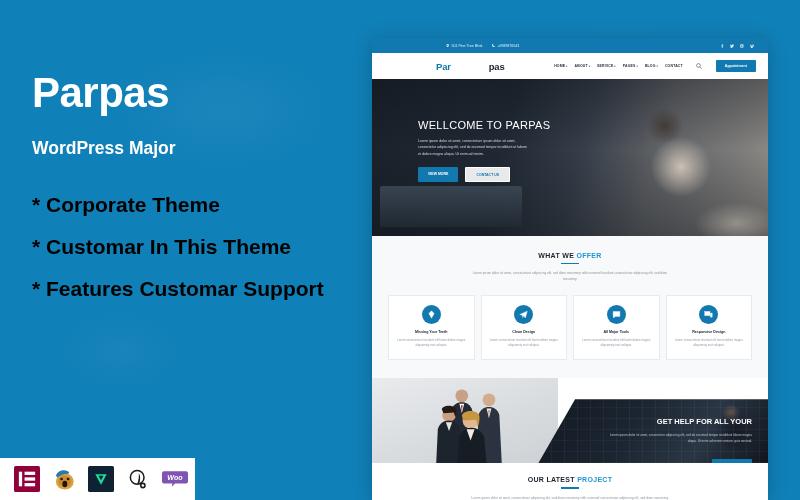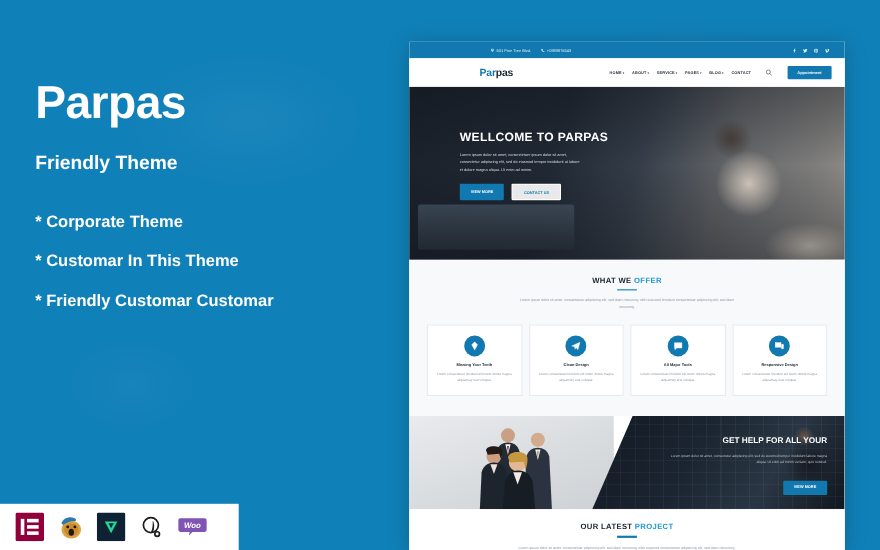--- a/index.html
+++ b/index.html
@@ -39,33 +39,33 @@
   .subtitle {
     color: #fff;
     font-size: 17.5px;
     font-weight: bold;
     line-height: 1.38;
     margin-bottom: 34px;
     max-width: 250px;
   }
   .features { list-style: none; }
   .features li {
-    color: #ffffff;
-    font-size: 15px;
+    color: #000000;
+    font-size: 21px;
     font-weight: bold;
     line-height: 1;
     margin-bottom: 21px;
     white-space: nowrap;
   }
 
   
   .plugin-strip {
     position: absolute;
     left: 0; bottom: 0;
-    width: 217px; height: 42px;
+    width: 195px; height: 42px;
     background: #ffffff;
     display: flex;
     align-items: center;
     gap: 11px;
     padding-left: 14px;
     z-index: 5;
   }
   .plug { width: 26px; height: 26px; display: block; flex: 0 0 auto; }
 
   
@@ -93,21 +93,21 @@
   .tb-right svg { width: 4px; height: 4px; fill: #dff0fa; }
 
   
   .nav {
     height: 26px; background: #fff;
     display: flex; align-items: center;
     padding: 0 12px;
   }
   .logo { font-size: 9.5px; font-weight: bold; margin-left: 52px; letter-spacing: -.2px; }
   .logo .l1 { color: #1179b0; }
-  .logo .l2 { color: #18212e; }
+  .logo .l2 { color: #18212e; margin-left: 38px; }
   .menu { margin-left: auto; display: flex; align-items: center; gap: 7px; }
   .menu span {
     font-size: 3.5px; color: #2a323c; font-weight: bold;
     letter-spacing: .15px; white-space: nowrap;
   }
   .menu span.car::after { content: " \25BE"; font-size: 2.6px; }
   .nav-search { margin-left: 6px; width: 6px; height: 6px; }
   .nav-search circle, .nav-search line { stroke: #2a323c; fill: none; stroke-width: 1.4; }
   .appt-btn {
     margin-left: 7px;
@@ -132,21 +132,21 @@
       linear-gradient(180deg, rgba(12,16,22,.42), rgba(12,16,22,.12) 45%, rgba(12,16,22,.48));
   }
   .hero::after {
     content:''; position:absolute; left:2%; bottom:6%;
     width: 36%; height: 26%;
     background: linear-gradient(180deg,#3d4a57,#222a33);
     border-radius: 2px; opacity:.85;
   }
   .hero-in { position: relative; z-index: 2; padding: 40px 0 0 46px; }
   .hero h1 {
-    color: #fff; font-size: 11px; font-weight: bold;
+    color: #fff; font-size: 11px; font-weight: normal;
     letter-spacing: .3px; margin-bottom: 7px;
   }
   .hero p {
     color: #d6dbe0; font-size: 3.5px; line-height: 1.85;
     max-width: 112px; margin-bottom: 10px;
   }
   .hero-btns { display: flex; gap: 7px; }
   .btn-fill {
     background: #1179b0; color: #fff;
     font-size: 3.5px; font-weight: bold;
@@ -187,20 +187,21 @@
     width: 47%;
     background: linear-gradient(160deg,#e9ebed 0%,#d9dcdf 55%,#cdd1d5 100%);
     position: relative;
   }
   .team { position: absolute; left: 16%; bottom: 0; width: 78%; height: 94%; }
   .band-right {
     flex: 1; position: relative;
     background: linear-gradient(120deg,#121922 0%,#1b2531 40%,#2a3644 70%,#10161e 100%);
     clip-path: polygon(16% 0, 100% 0, 100% 100%, 0 100%);
     margin-left: -5%;
+    margin-top: 21px;
   }
   .band-right::before {
     content:''; position:absolute; inset:0;
     background:
       repeating-linear-gradient(90deg, rgba(255,255,255,.045) 0 1px, transparent 1px 13px),
       repeating-linear-gradient(0deg, rgba(255,255,255,.035) 0 1px, transparent 1px 11px),
       radial-gradient(circle 30px at 86% 52%, rgba(22,26,34,.95), transparent 72%),
       radial-gradient(circle 13px at 84% 22%, rgba(120,96,80,.75), transparent 70%);
   }
   .band-in {
@@ -216,26 +217,26 @@
   .proj { background: #fff; padding: 13px 12px 10px; text-align: center; }
 </style>
 </head>
 <body>
 
 <div class="bg-texture"></div>
 
 <div class="left">
   <div class="brand">Parpas</div>
   <div class="subtitle">
-    <div>Friendly Theme</div>
+    <div>WordPress Major</div>
   </div>
   <ul class="features">
     <li>* Corporate Theme</li>
     <li>* Customar In This Theme</li>
-    <li>* Friendly Customar Customar</li>
+    <li>* Features Customar Support</li>
   </ul>
 </div>
 
 <div class="plugin-strip">
   <svg class="plug" viewBox="0 0 32 32">
     <rect width="32" height="32" rx="2" fill="#92003b"></rect>
     <rect x="6" y="7" width="4" height="18" fill="#fff"></rect>
     <rect x="13" y="7" width="13" height="4" fill="#fff"></rect>
     <rect x="13" y="14" width="13" height="4" fill="#fff"></rect>
     <rect x="13" y="21" width="13" height="4" fill="#fff"></rect>

